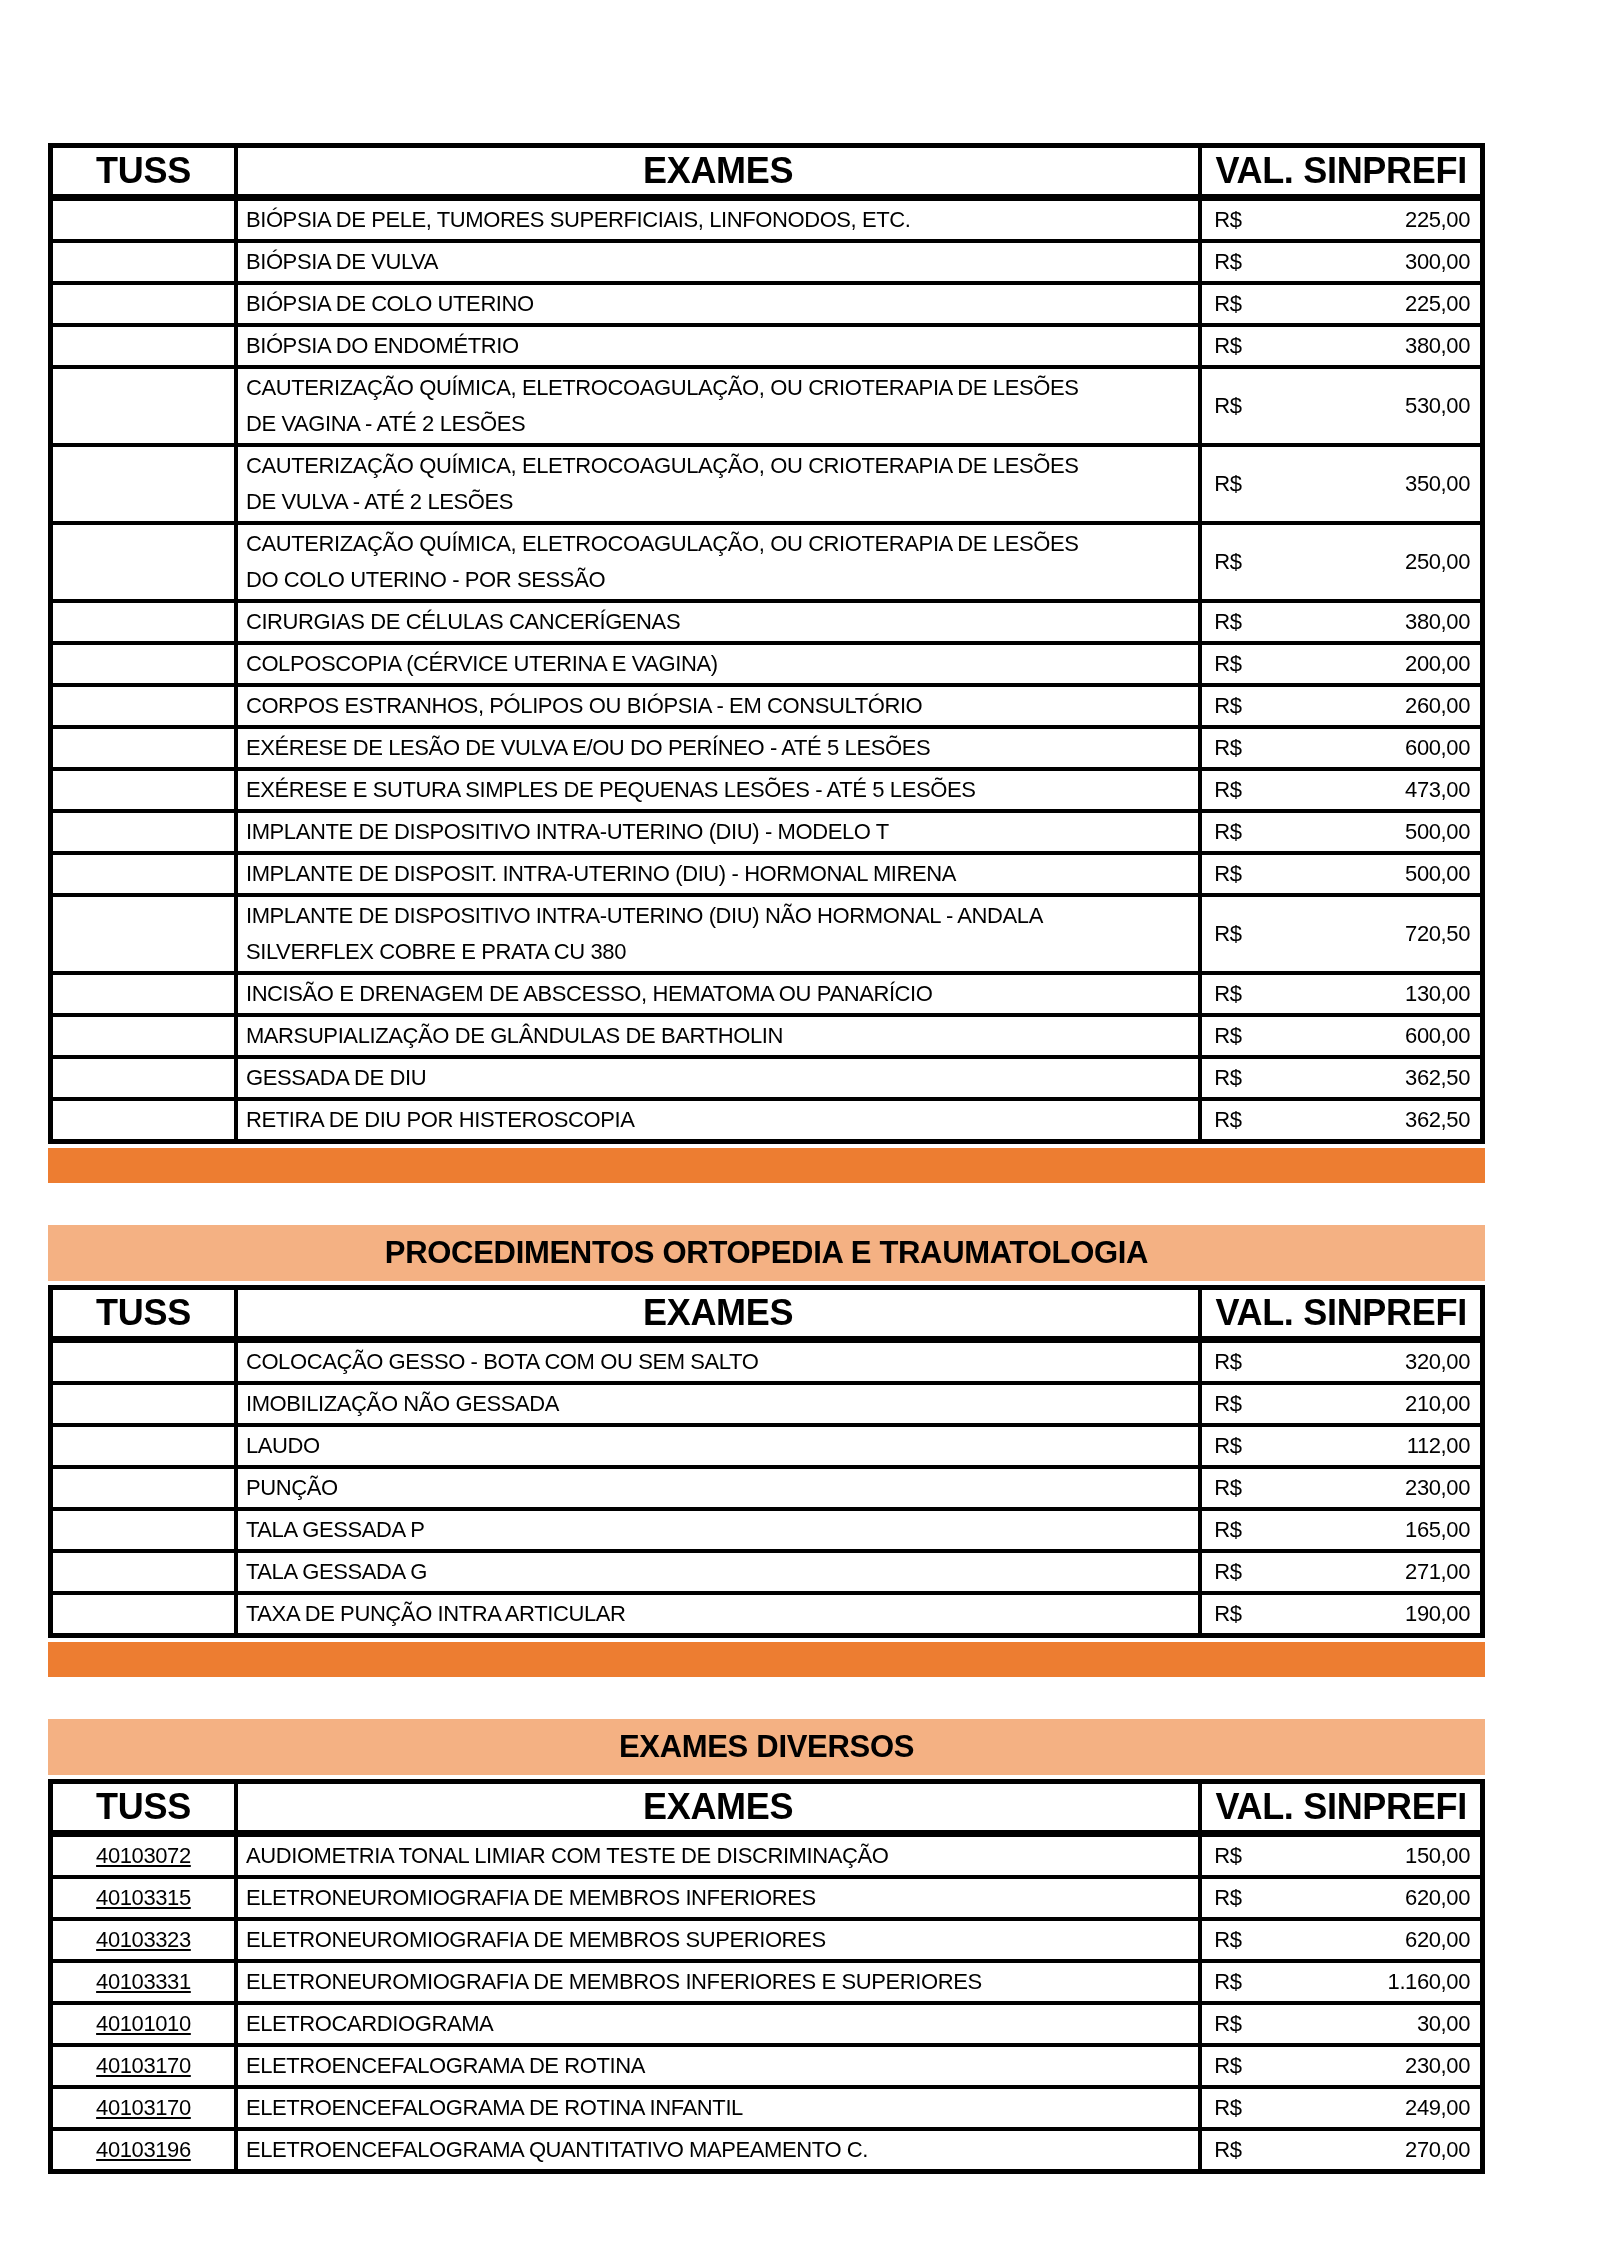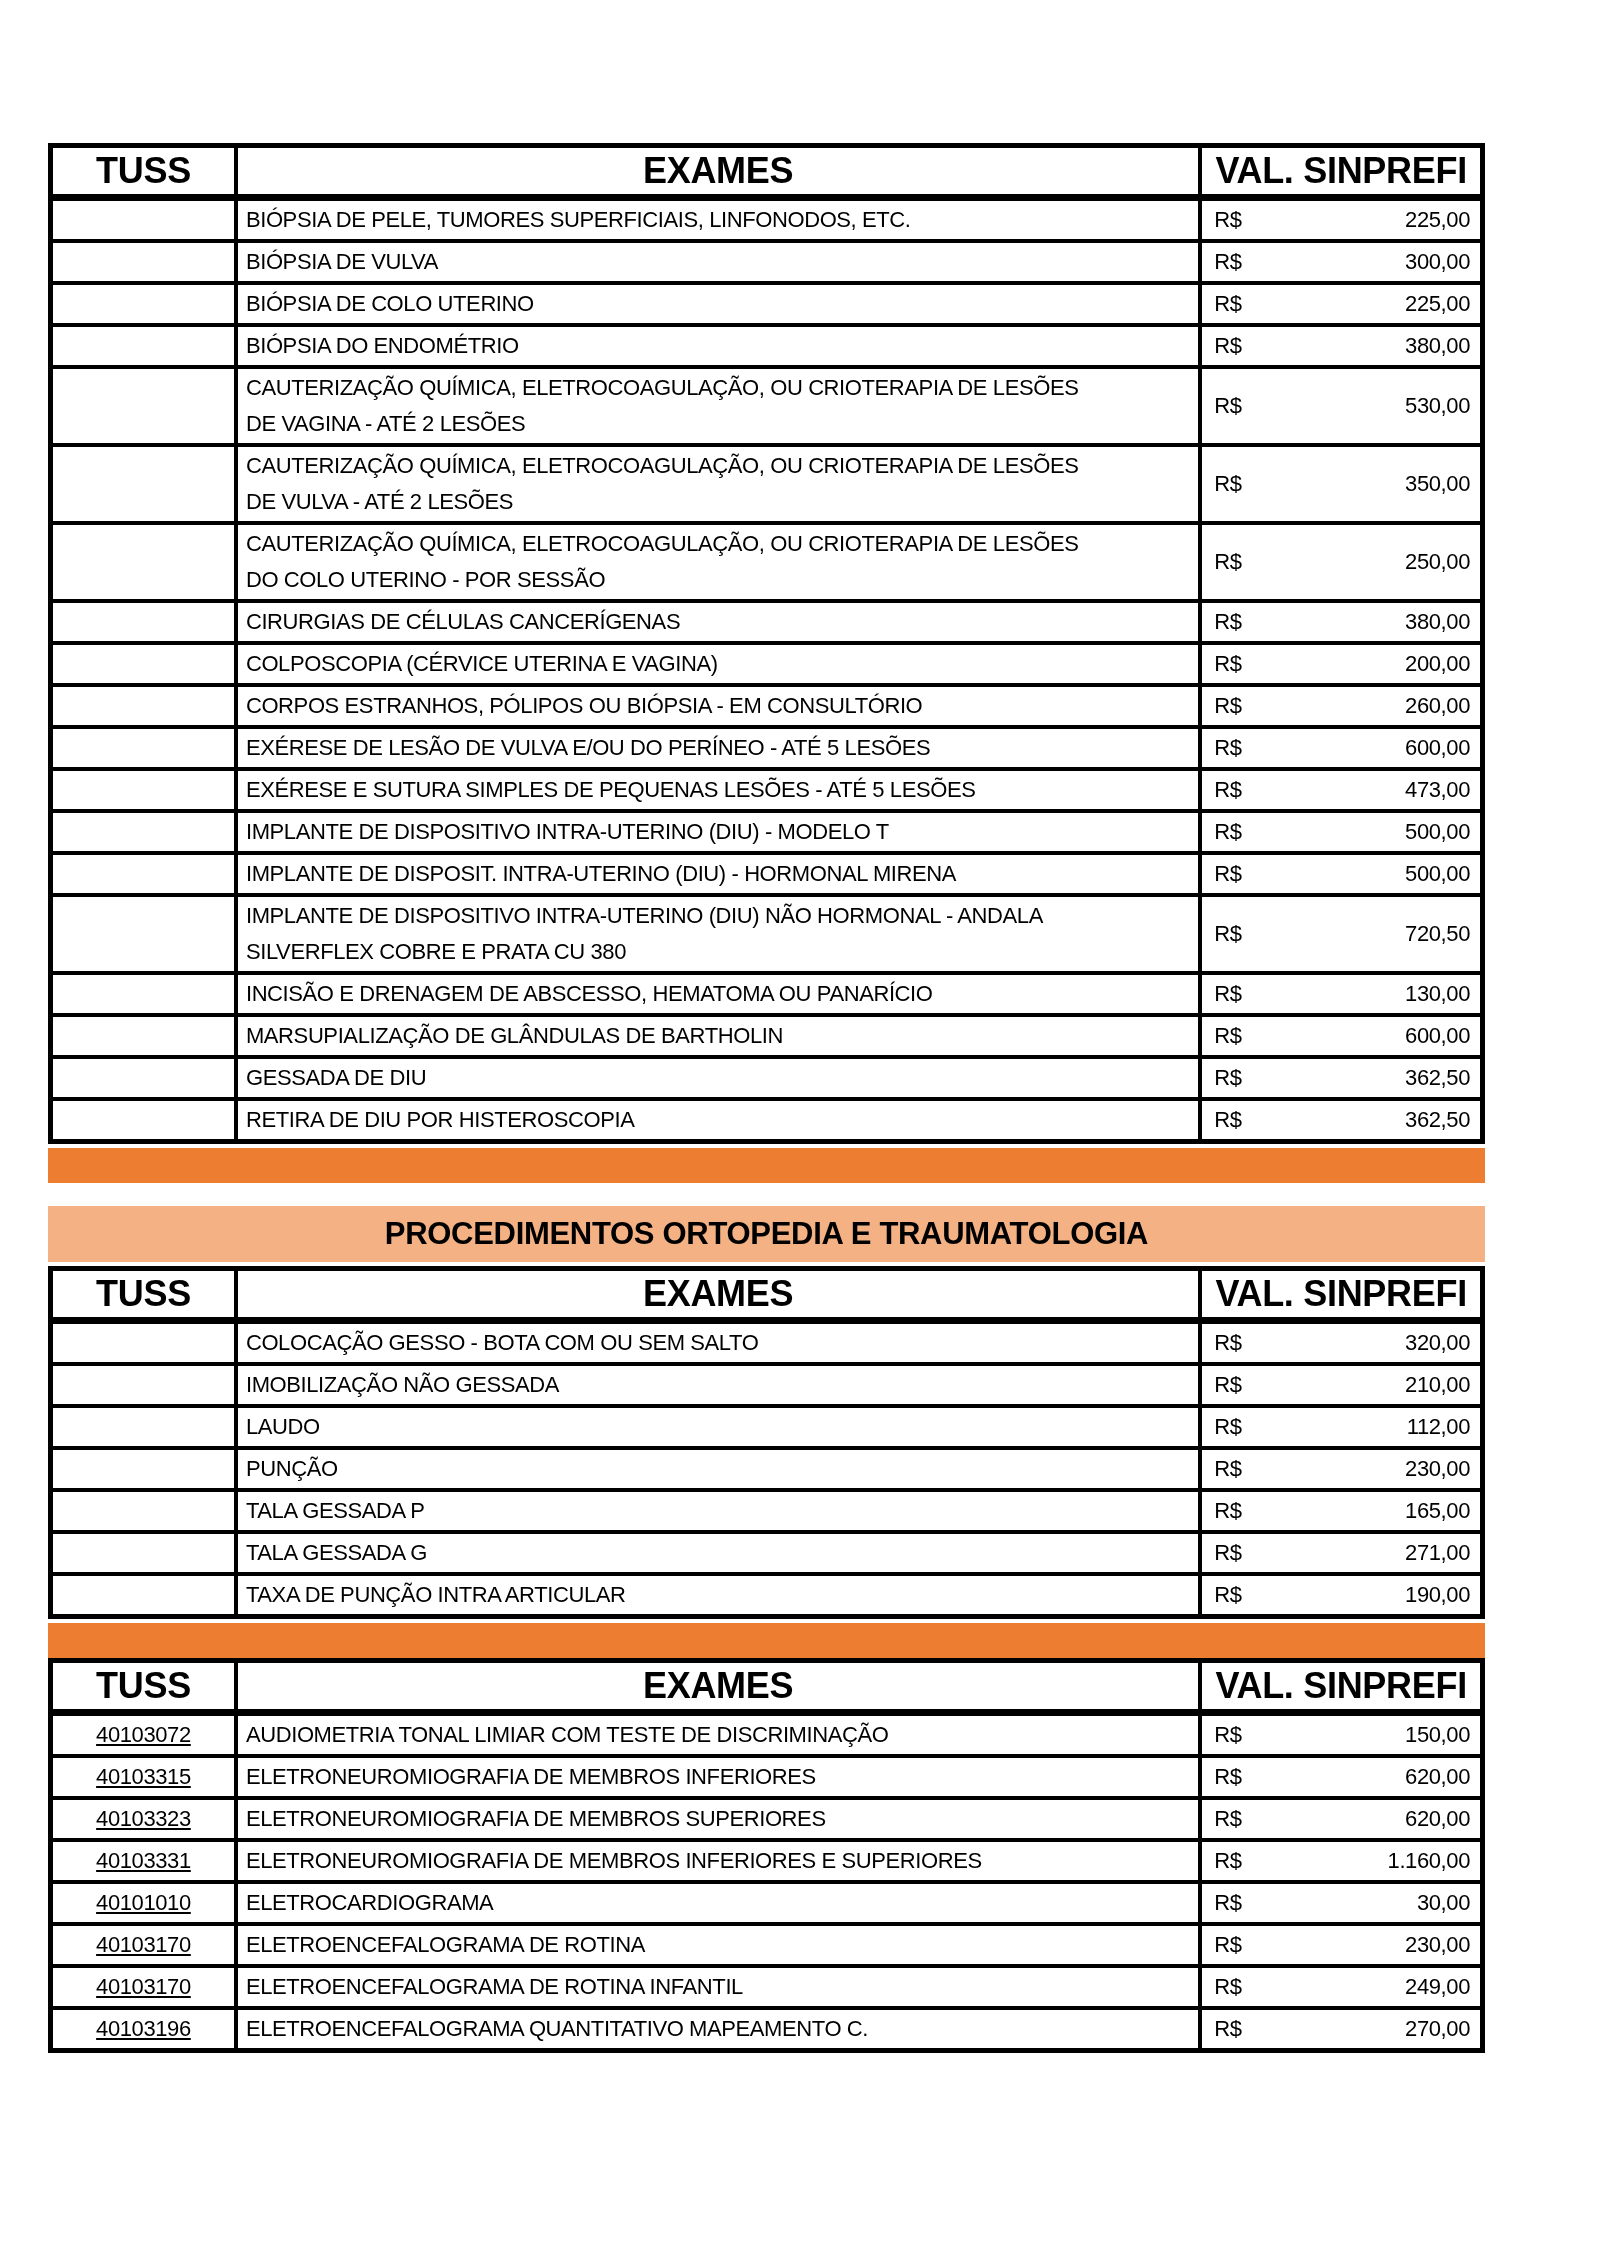--- a/index.html
+++ b/index.html
@@ -62,21 +62,21 @@
     margin-top: 4px;
   }
   .section-title {
     height: 56px;
     line-height: 56px;
     background: #F4B183;
     text-align: center;
     font-size: 31px;
     font-weight: bold;
     letter-spacing: -0.3px;
-    margin-top: 23px;
+    margin-top: 42px;
     margin-bottom: 4px;
   }
 </style>
 </head>
 <body>
 
 <div class="doc">
 
   <table class="price-table">
     <colgroup>
@@ -372,20 +372,21 @@
             <div class="valwrap">
               <span>R$</span>
               <span>190,00</span>
             </div>
           </td>
         </tr>
       </tbody>
   </table>
   <div class="orange-bar"></div>
 
+  <div class="section-title">EXAMES DIVERSOS</div>
   <table class="price-table">
     <colgroup>
       <col style="width:184px">
         <col style="width:957px">
         <col style="width:280px">
     </colgroup>
     <thead>
       <tr>
         <th>TUSS</th>
         <th>EXAMES</th>

